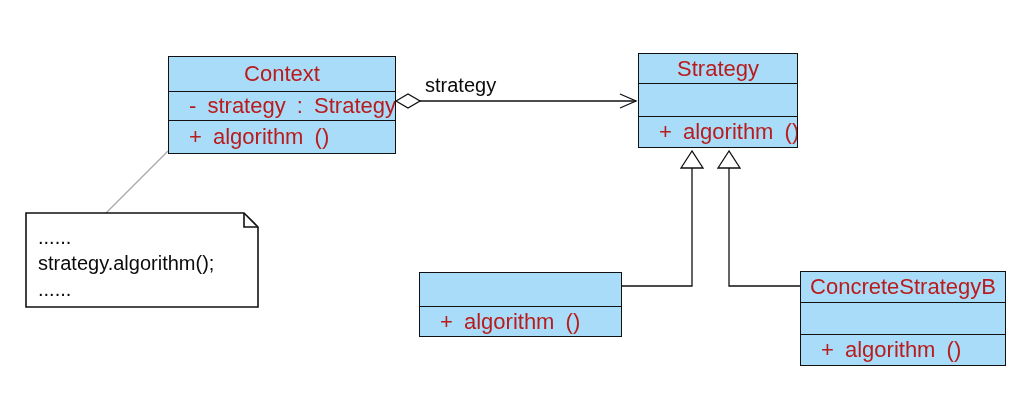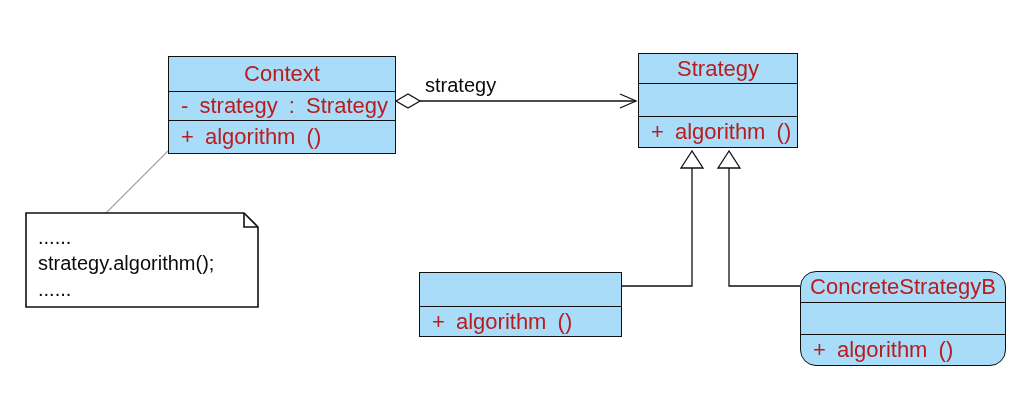--- a/index.html
+++ b/index.html
@@ -28,21 +28,21 @@
   }
   .uml-row{
     box-sizing:border-box;
     display:flex;align-items:center;
     font-size:22px;line-height:1;
     overflow:hidden;
   }
   .uml-row + .uml-row{border-top:1.5px solid var(--border-color);}
   .uml-title{justify-content:center;}
   .uml-member{
-    padding-left:12px;
+    padding-left:20px;
     word-spacing:5px;
     white-space:nowrap;
   }
   .assoc-label{
     position:absolute;
     font-size:20px;color:#0b0b0b;
     white-space:nowrap;
   }
   .note-text{
     position:absolute;
@@ -101,21 +101,21 @@
     </div>
   </div>
 
   <div class="uml-class" style="left:419px;top:272px;width:203px;">
     <div class="uml-row" style="height:33px"></div>
     <div class="uml-row" style="height:30px">
       <span class="uml-member">+ algorithm ()</span>
     </div>
   </div>
 
-  <div class="uml-class" style="left:800px;top:271px;width:206px;border-radius:16px;">
+  <div class="uml-class" style="left:800px;top:271px;width:206px;">
     <div class="uml-row uml-title" style="height:30px">ConcreteStrategyB</div>
     <div class="uml-row" style="height:32px"></div>
     <div class="uml-row" style="height:31px">
       <span class="uml-member">+ algorithm ()</span>
     </div>
   </div>
 
   <div class="assoc-label" style="left:425px;top:74px;">strategy</div>
 
   <div class="note-text" style="left:38px;top:224px;">

